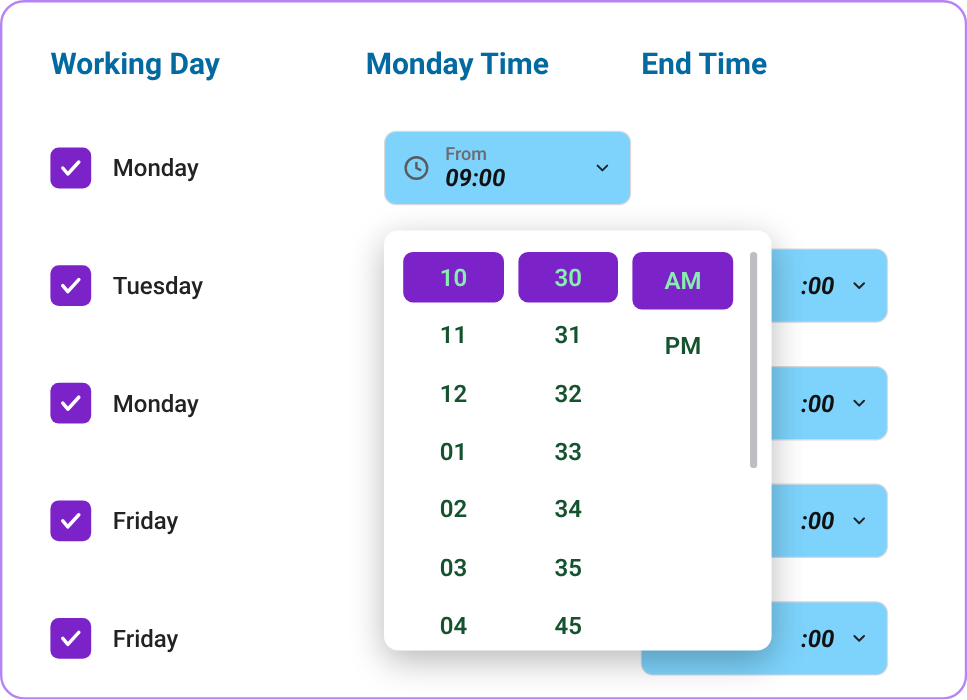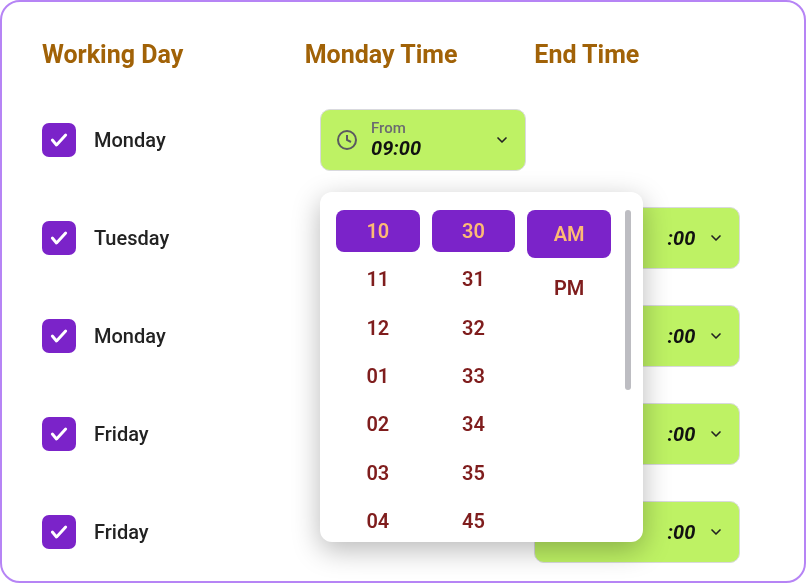--- a/index.html
+++ b/index.html
@@ -20,21 +20,21 @@
   .header-row {
     display: flex;
     margin-bottom: 40px;
   }
   .col-day   { width: 278px; }
   .col-start { width: 243px; }
   .col-end   { width: 243px; }
   .heading {
     font-size: 25px;
     font-weight: 700;
-    color: #a16207;
+    color: #0369a1;
   }
   .rows { display: flex; flex-direction: column; gap: 36px; }
   .row { display: flex; align-items: center; height: 62px; }
   .day-cell { width: 278px; display: flex; align-items: center; gap: 18px; }
   .checkbox {
     width: 34px; height: 34px;
     background: #7b23c9;
     border-radius: 7px;
     display: flex; align-items: center; justify-content: center;
     flex-shrink: 0;
@@ -45,21 +45,21 @@
   .time-cell-start { width: 243px; }
   .time-cell-end   { width: 243px; }
   .time-box {
     width: 206px; height: 62px;
     border: 1px solid #d9d9de;
     border-radius: 10px;
     display: flex; align-items: center;
     padding: 0 14px;
     gap: 12px;
     cursor: pointer;
-    background: #bef264;
+    background: #7dd3fc;
   }
   .clock-icon { width: 24px; height: 24px; flex-shrink: 0; color: #5a5a60; }
   .clock-icon svg { width: 24px; height: 24px; display: block; }
   .time-text { flex: 1; display: flex; flex-direction: column; line-height: 1.15; }
   .time-label-small { font-size: 15px; color: #6a6a70; font-weight: 500; }
   .time-value { font-size: 20px; color: #111; font-weight: 700; font-style: italic; }
   .chevron { width: 18px; display: flex; align-items: center; justify-content: center; color: #222; }
   .chevron svg { width: 16px; height: 16px; }
 
   
@@ -75,25 +75,25 @@
     padding: 18px 12px 0 16px;
     display: flex;
     gap: 12px;
     overflow: hidden;
     z-index: 10;
   }
   .pop-col { flex: 1; display: flex; flex-direction: column; gap: 6px; }
   .pop-cell {
     height: 48px;
     display: flex; align-items: center; justify-content: center;
-    font-size: 20px; font-weight: 600; color: #7f1d1d;
+    font-size: 20px; font-weight: 600; color: #14532d;
     border-radius: 8px;
     cursor: pointer;
   }
-  .pop-cell.selected { background: #7b23c9; color: #fdba74; }
+  .pop-cell.selected { background: #7b23c9; color: #86efac; }
   .scrollbar {
     width: 6px;
     background: transparent;
     position: relative;
     margin-left: 2px;
   }
   .scroll-thumb {
     position: absolute;
     top: 0; left: 0;
     width: 6px; height: 180px;

